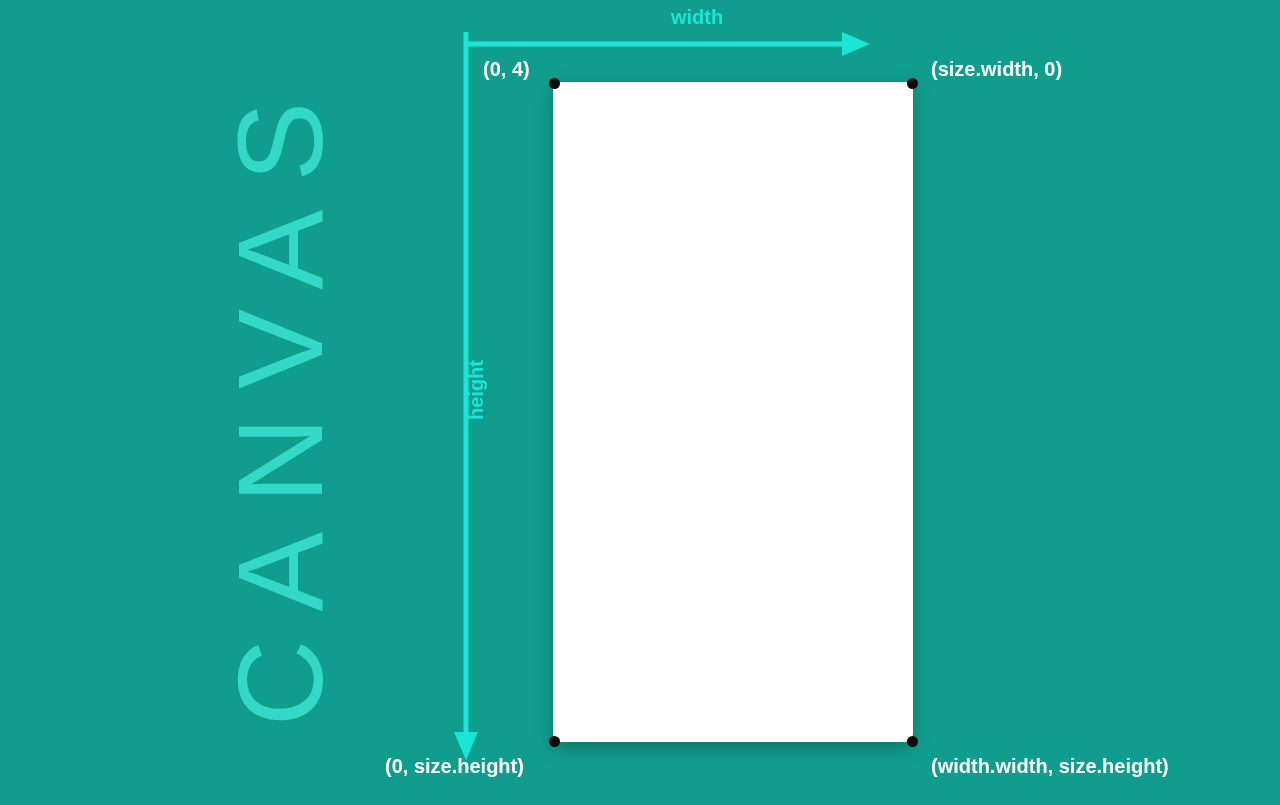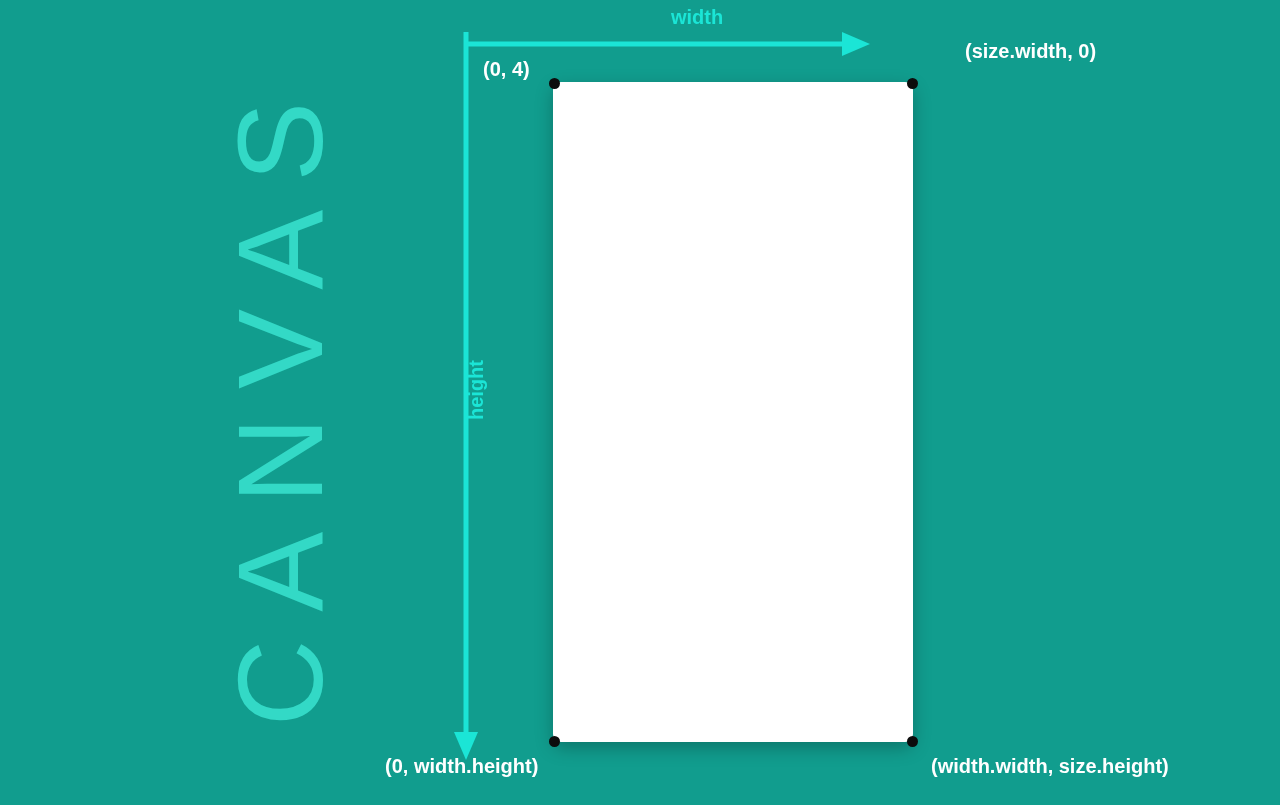--- a/index.html
+++ b/index.html
@@ -48,21 +48,21 @@
     .dot-bl { left: 549px; top: 736px; }
     .dot-br { left: 907px; top: 736px; }
     .coord-label {
       position: absolute;
       color: #FFFFFF;
       font-size: 20px;
       font-weight: 600;
       white-space: nowrap;
     }
     .label-tl { left: 483px; top: 58px; }
-    .label-tr { left: 931px; top: 40px; margin-left: 34px; }
+    .label-tr { left: 931px; top: 58px; }
     .label-bl { left: 385px; top: 755px; }
     .label-br { left: 931px; top: 755px; }
     .axis-label {
       position: absolute;
       color: #1BE5D6;
       font-weight: 700;
       font-size: 20px;
     }
     .axis-width {
       left: 643px;
@@ -110,14 +110,14 @@
 <div class="axis-label axis-width">width</div>
 <div class="axis-label axis-height">height</div>
 
 <div class="corner-dot dot-tl"></div>
 <div class="corner-dot dot-tr"></div>
 <div class="corner-dot dot-bl"></div>
 <div class="corner-dot dot-br"></div>
 
 <div class="coord-label label-tl">(0, 4)</div>
 <div class="coord-label label-tr">(size.width, 0)</div>
-<div class="coord-label label-bl">(0, width.height)</div>
+<div class="coord-label label-bl">(0, size.height)</div>
 <div class="coord-label label-br">(width.width, size.height)</div>
 
 </body></html>

